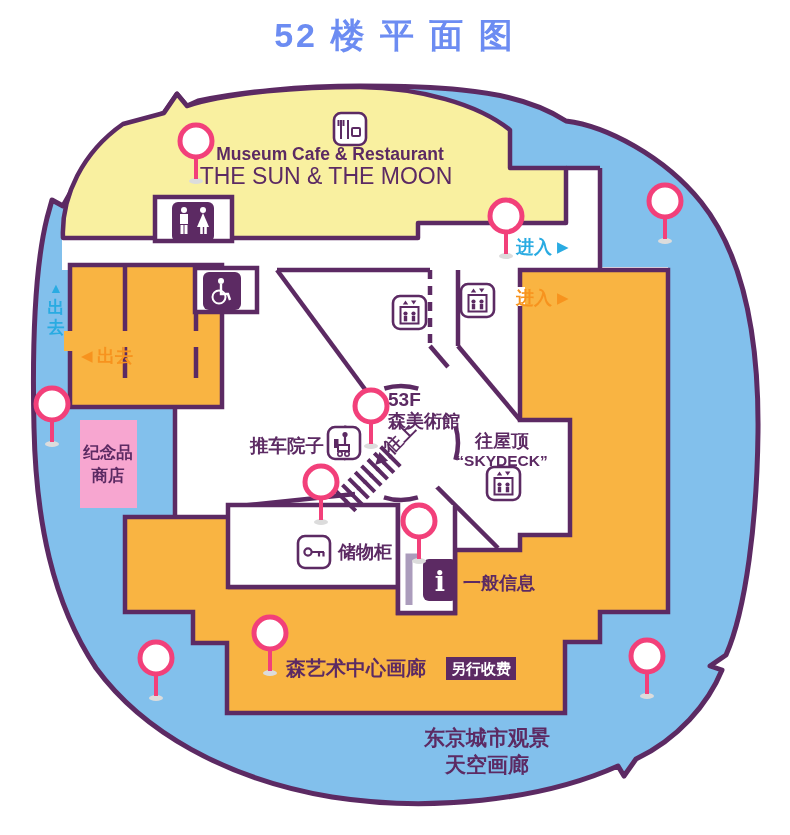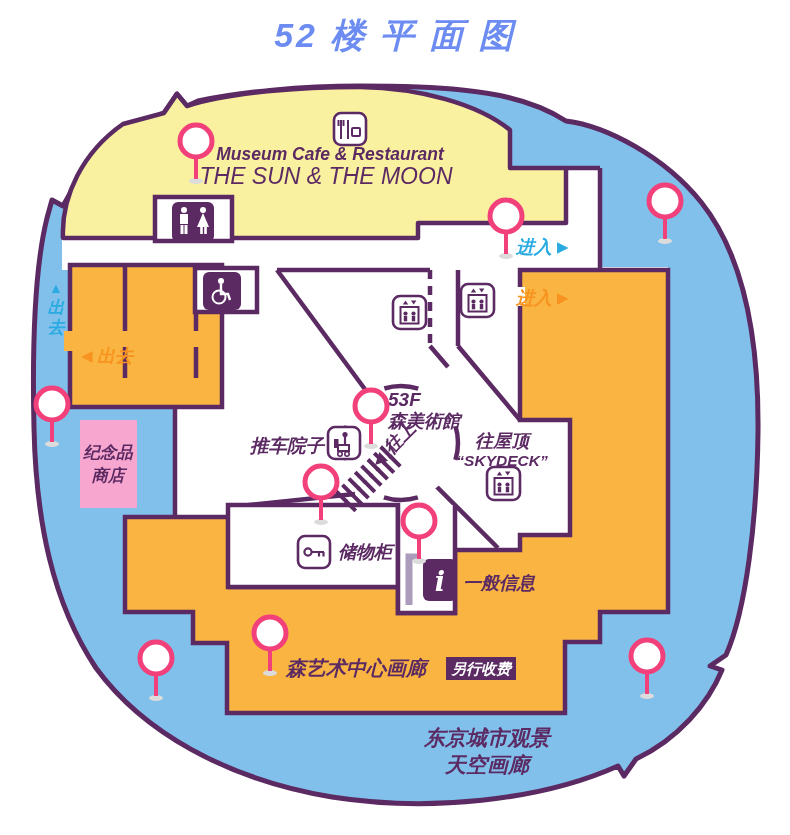--- a/index.html
+++ b/index.html
@@ -1,17 +1,17 @@
 <!DOCTYPE html>
 <html><head>
 <meta charset="utf-8">
 <style>
   html,body{margin:0;padding:0;background:#fff;}
   .stage{position:relative;width:790px;height:835px;background:#fff;overflow:hidden;
-         font-family:"Liberation Sans","DejaVu Sans",sans-serif;font-style:italic;}
+         font-family:"Liberation Sans","DejaVu Sans",sans-serif;}
   svg text{font-family:"Liberation Sans","DejaVu Sans",sans-serif;}
   .t-title{font-size:34px;font-weight:bold;fill:#6C8CF2;letter-spacing:3px;}
   .t-cafe1{font-size:17.5px;font-weight:600;fill:#5C2A63;}
   .t-cafe2{font-size:23px;font-weight:500;fill:#5C2A63;}
   .t-cjk{font-weight:bold;fill:#5C2A63;}
   .t-blue{font-weight:bold;fill:#29ABE2;}
   .t-orange{font-weight:bold;fill:#F7931E;}
   .t-badge{font-size:15px;font-weight:bold;fill:#FFFFFF;}
   .wall{stroke:#5C2A63;stroke-width:4.5;fill:none;stroke-linecap:butt;}
 </style>

